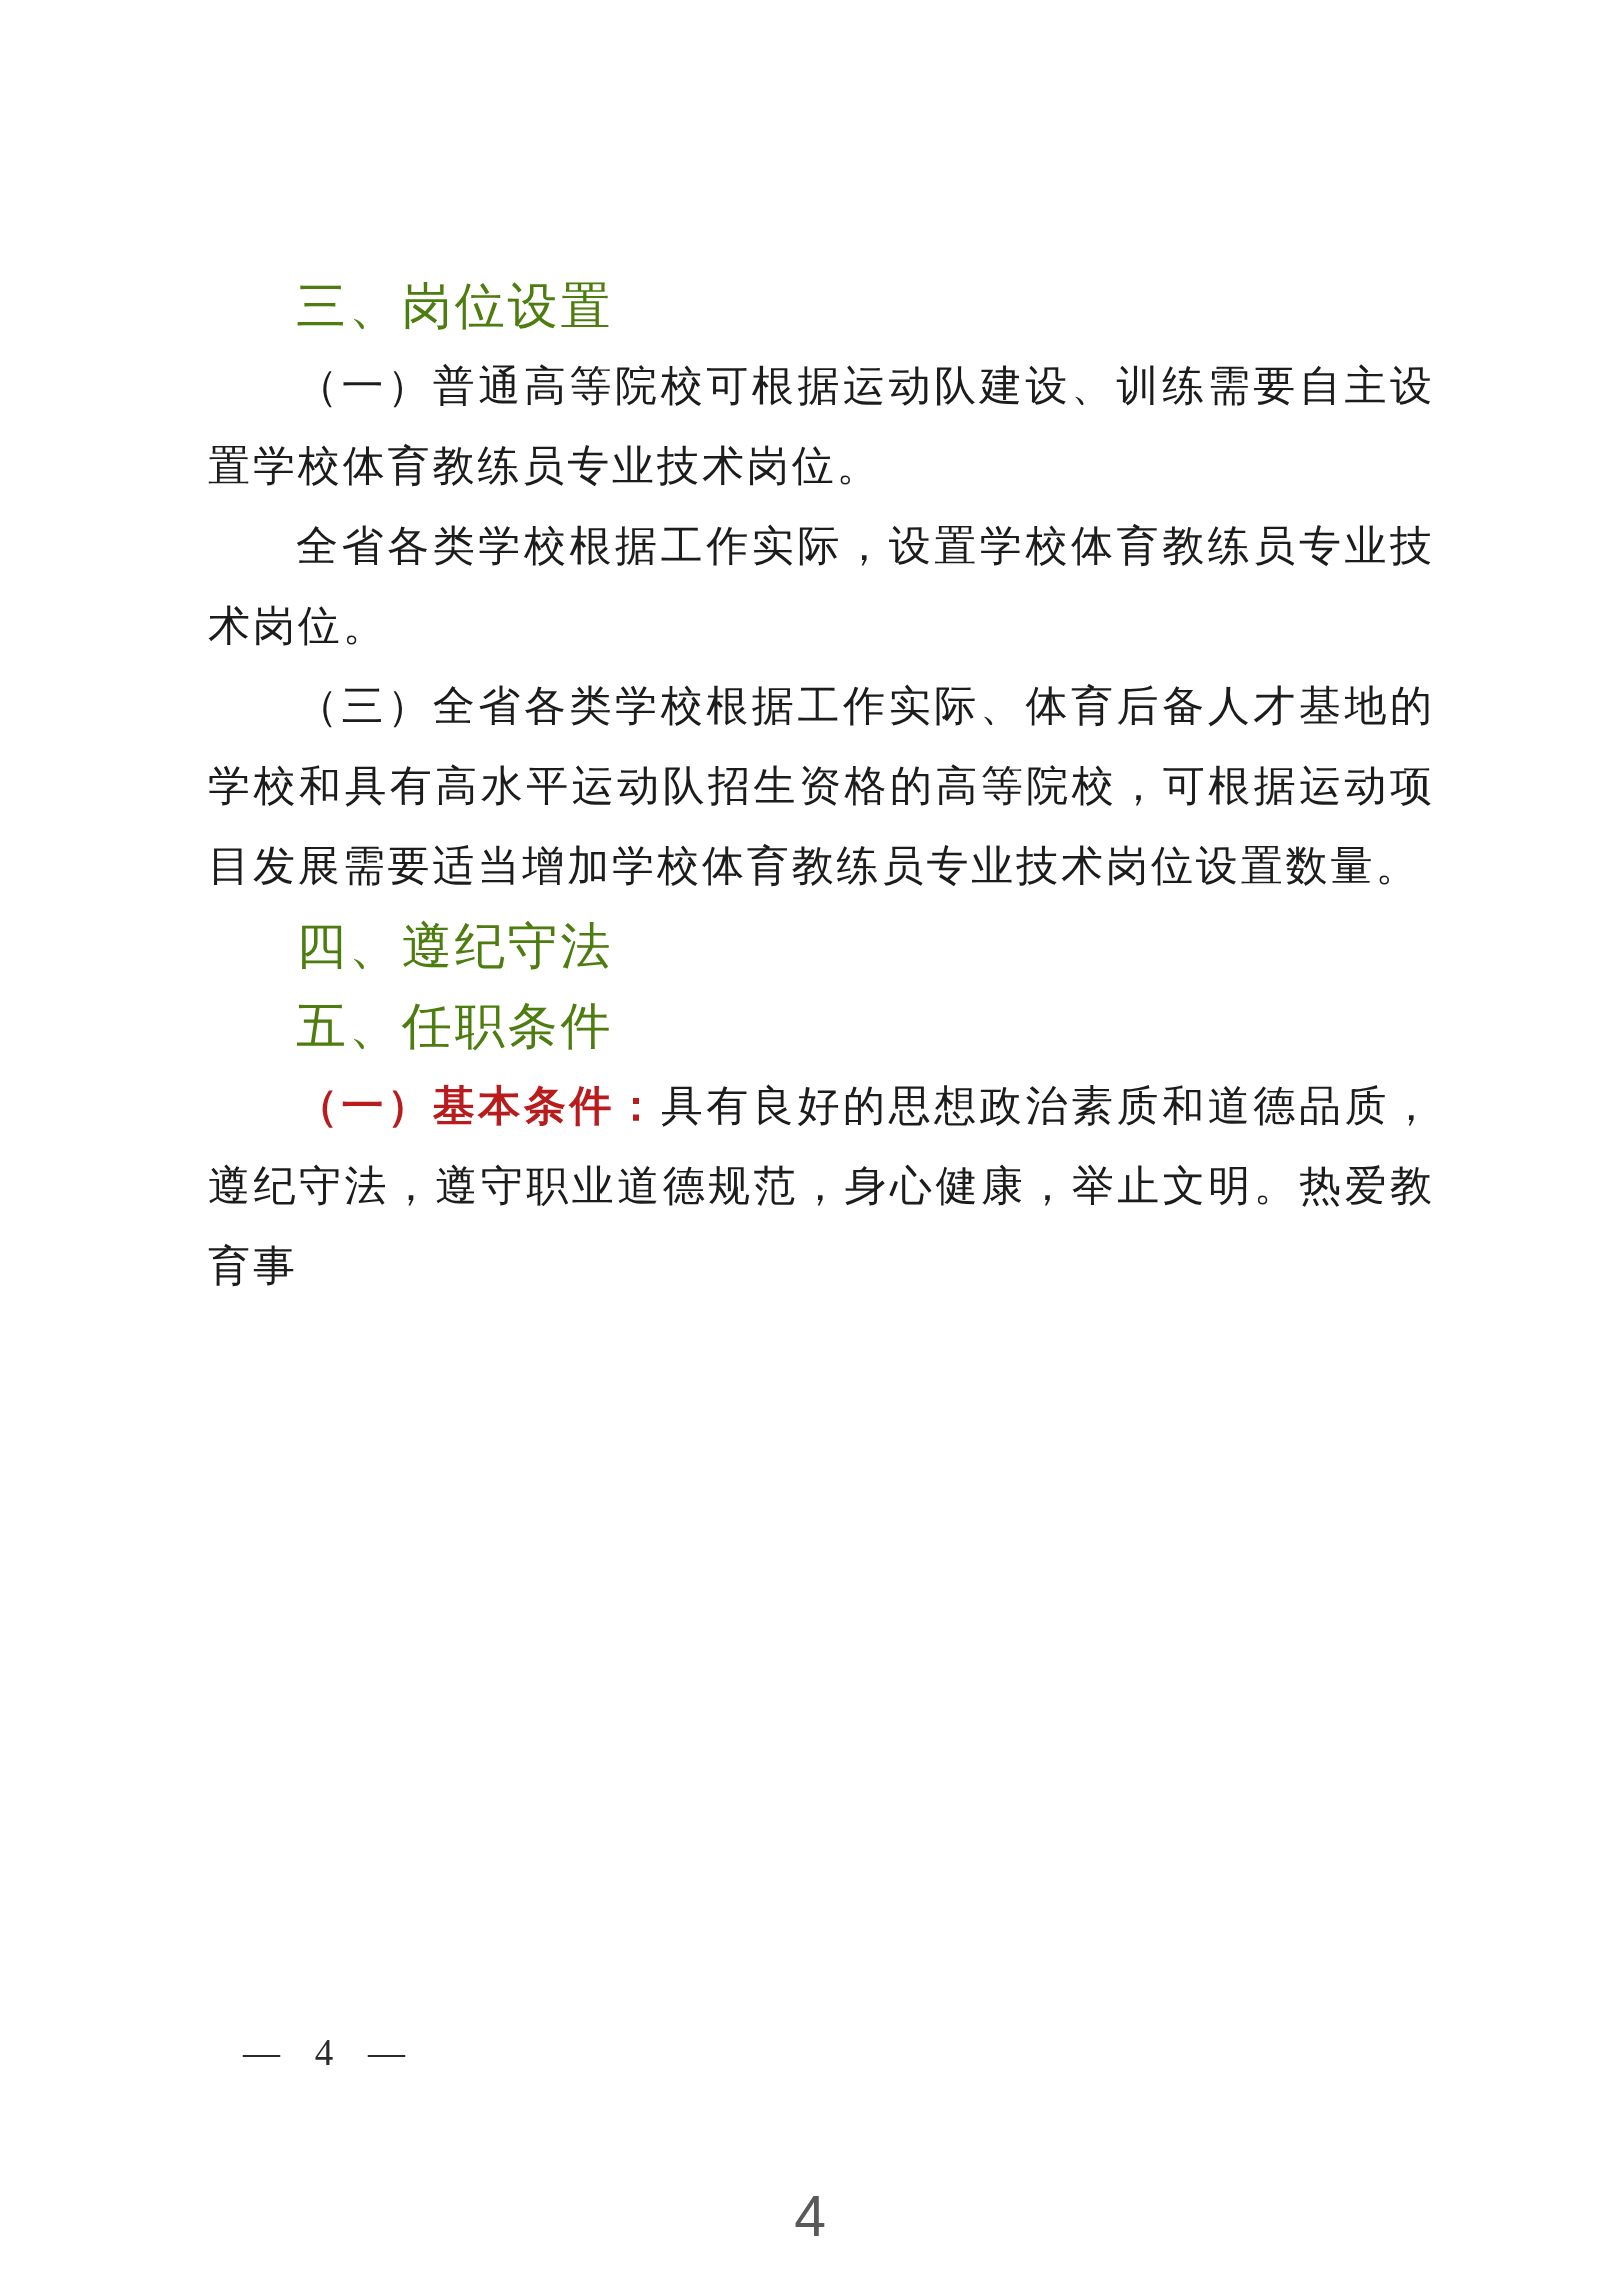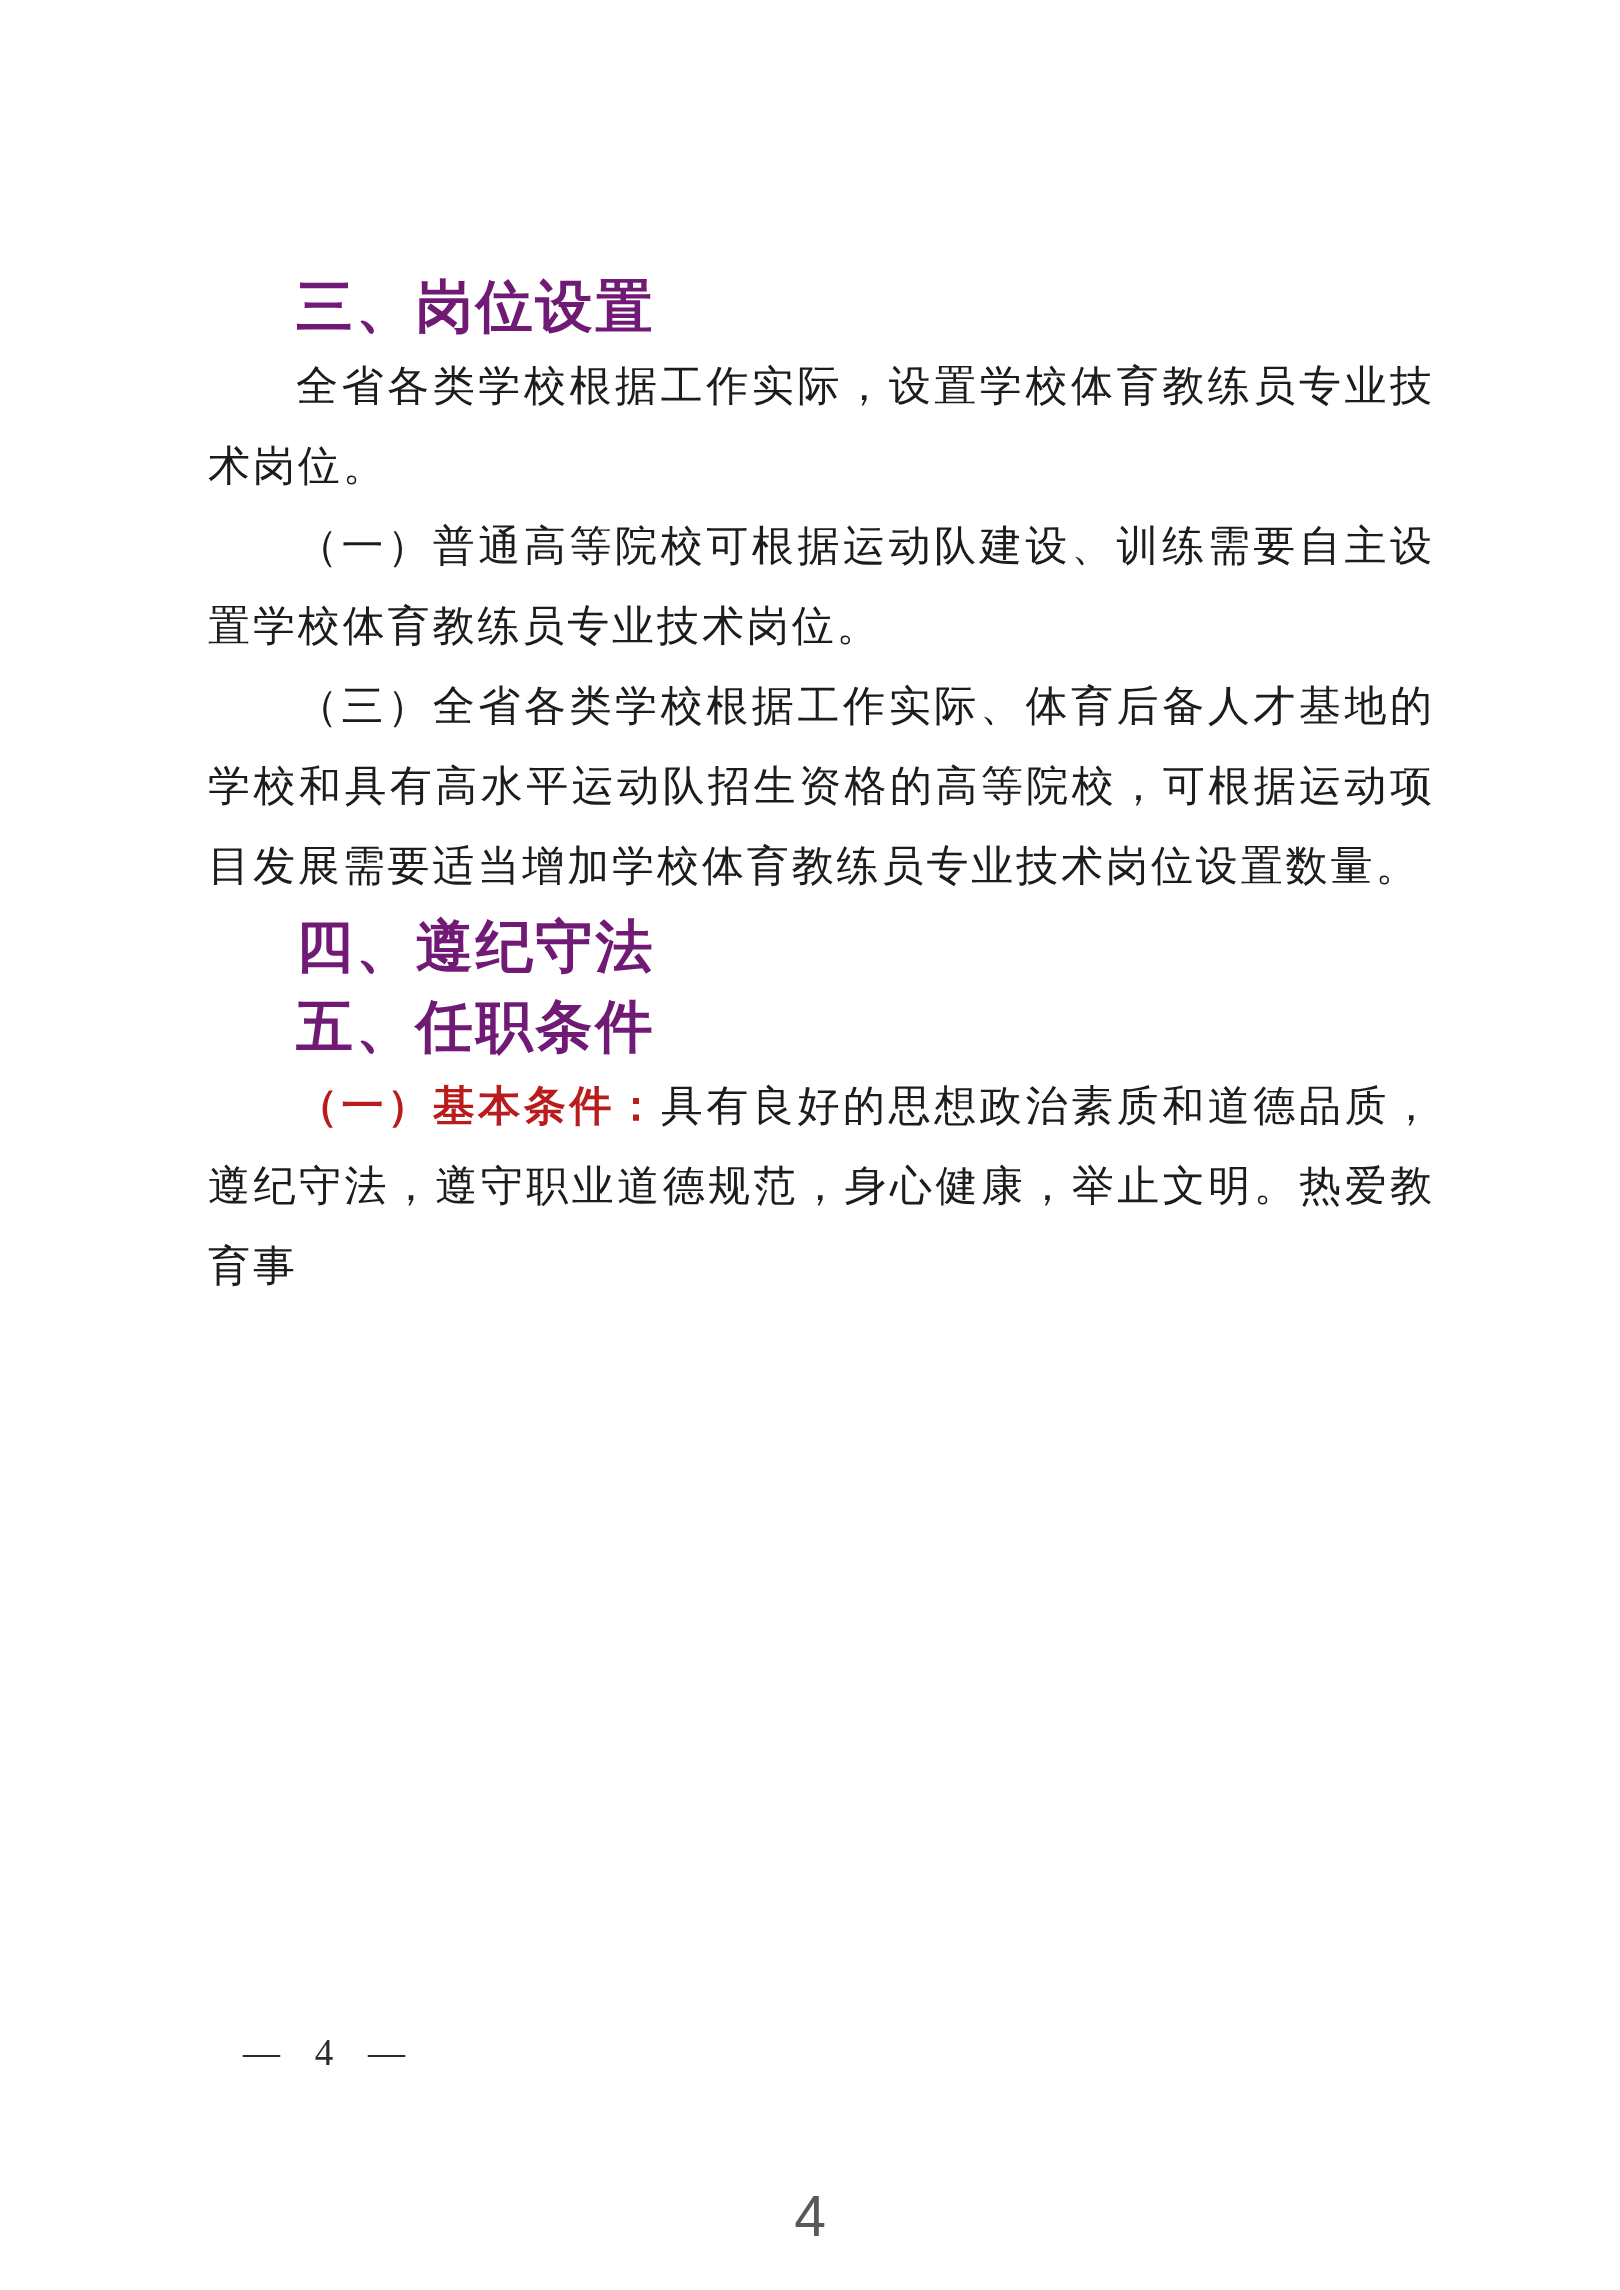--- a/index.html
+++ b/index.html
@@ -17,26 +17,26 @@
   }
   .content {
     position: absolute;
     left: 208px;
     top: 266px;
     width: 1227px;
   }
   .sec-heading {
     margin: 0;
     font-family: "Liberation Sans", sans-serif;
-    font-weight: 700;
-    font-size: 57px;
+    font-weight: 400;
+    font-size: 50px;
     line-height: 80px;
     letter-spacing: 2.9px;
     text-indent: 88px;
-    color: #701a75;
+    color: #4d7c0f;
   }
   .para {
     margin: 0;
     font-size: 42px;
     line-height: 80px;
     letter-spacing: 2.9px;
     text-indent: 88px;
     text-align: justify;
     word-break: break-all;
     color: #1c1c1c;
@@ -67,23 +67,23 @@
     color: #595959;
   }
 </style>
 </head>
 <body>
 
 <div class="content">
 
   <h2 class="sec-heading">三、岗位设置</h2>
 
+  <p class="para">（一）普通高等院校可根据运动队建设、训练需要自主设置学校体育教练员专业技术岗位。</p>
+
   <p class="para">全省各类学校根据工作实际，设置学校体育教练员专业技术岗位。</p>
-
-  <p class="para">（一）普通高等院校可根据运动队建设、训练需要自主设置学校体育教练员专业技术岗位。</p>
 
 
   <p class="para">（三）全省各类学校根据工作实际、体育后备人才基地的学校和具有高水平运动队招生资格的高等院校，可根据运动项目发展需要适当增加学校体育教练员专业技术岗位设置数量。</p>
 
   <h2 class="sec-heading">四、遵纪守法</h2>
 
 
   <h2 class="sec-heading">五、任职条件</h2>
 
   <p class="para">

